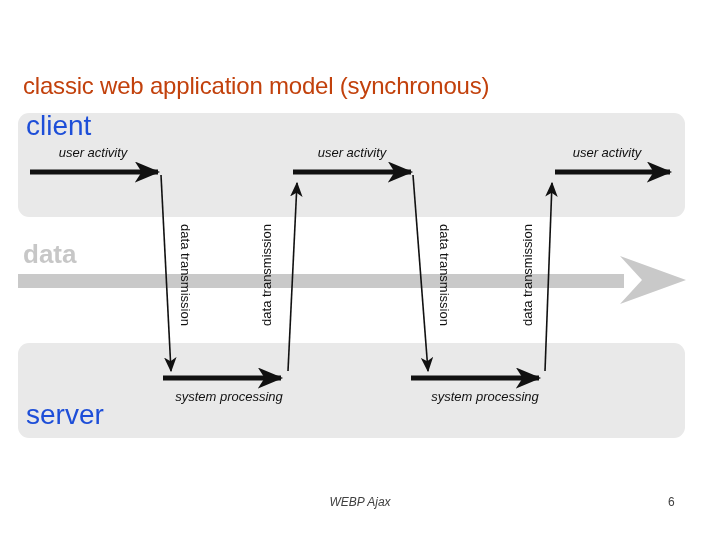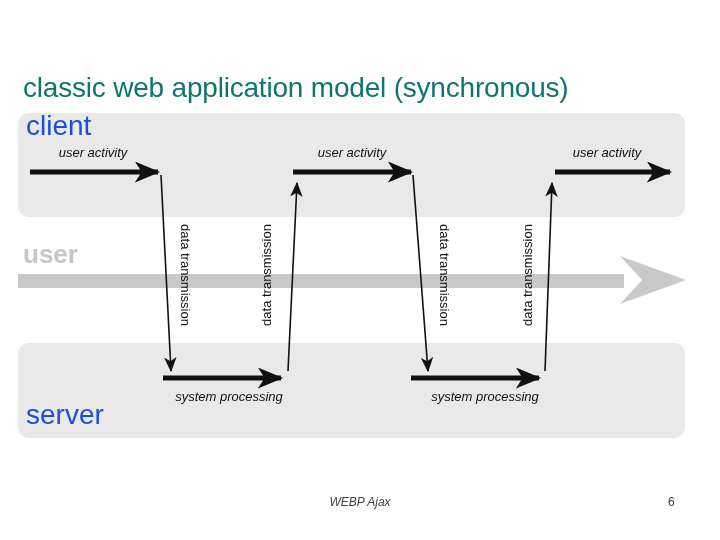--- a/index.html
+++ b/index.html
@@ -2,21 +2,21 @@
 <html><head>
 <meta charset="utf-8">
 <style>
   html,body{margin:0;padding:0;}
   body{
     width:720px;height:540px;position:relative;background:#ffffff;
     font-family:"Liberation Sans", sans-serif;overflow:hidden;
   }
   .abs{position:absolute;white-space:nowrap;}
   .title{
-    left:23px;top:72px;font-size:28px;letter-spacing:-0.2px;color:#0f766e;
+    left:23px;top:72px;font-size:24px;letter-spacing:-0.2px;color:#c2410c;
   }
   .lane-label{font-size:28px;color:#1d4ed8;}
   .lane-client{left:26px;top:110px;}
   .lane-server{left:26px;top:399px;}
   .lane-time{left:23px;top:239px;font-size:26px;font-weight:bold;color:#c7c7c7;}
   .small-label{font-size:13px;color:#111111;}
   .centered{transform:translateX(-50%);font-style:italic;}
   .rot-cw{transform:translate(-50%,-50%) rotate(90deg);}
   .rot-ccw{transform:translate(-50%,-50%) rotate(-90deg);}
   .footer{font-size:12px;color:#404040;}
@@ -49,21 +49,21 @@
   <line x1="163" y1="378" x2="281" y2="378" stroke-width="5" marker-end="url(#mh-thick)" stroke="#111111"></line>
   <line x1="411" y1="378" x2="539" y2="378" stroke-width="5" marker-end="url(#mh-thick)" stroke="#111111"></line>
 
   <line x1="161" y1="175" x2="171" y2="371" stroke-width="1.6" marker-end="url(#mh-thin)" stroke="#111111"></line>
   <line x1="288" y1="371" x2="297" y2="183" stroke-width="1.6" marker-end="url(#mh-thin)" stroke="#111111"></line>
   <line x1="413" y1="175" x2="428" y2="371" stroke-width="1.6" marker-end="url(#mh-thin)" stroke="#111111"></line>
   <line x1="545" y1="371" x2="552" y2="183" stroke-width="1.6" marker-end="url(#mh-thin)" stroke="#111111"></line>
 </svg>
 
 <div class="abs lane-label lane-client">client</div>
-<div class="abs lane-time">user</div>
+<div class="abs lane-time">data</div>
 <div class="abs lane-label lane-server">server</div>
 
 <div class="abs small-label centered" style="left:93px;top:145px;">user activity</div>
 <div class="abs small-label centered" style="left:352px;top:145px;">user activity</div>
 <div class="abs small-label centered" style="left:607px;top:145px;">user activity</div>
 
 <div class="abs small-label centered" style="left:229px;top:389px;">system processing</div>
 <div class="abs small-label centered" style="left:485px;top:389px;">system processing</div>
 
 <div class="abs small-label rot-cw" style="left:185px;top:275px;">data transmission</div>

